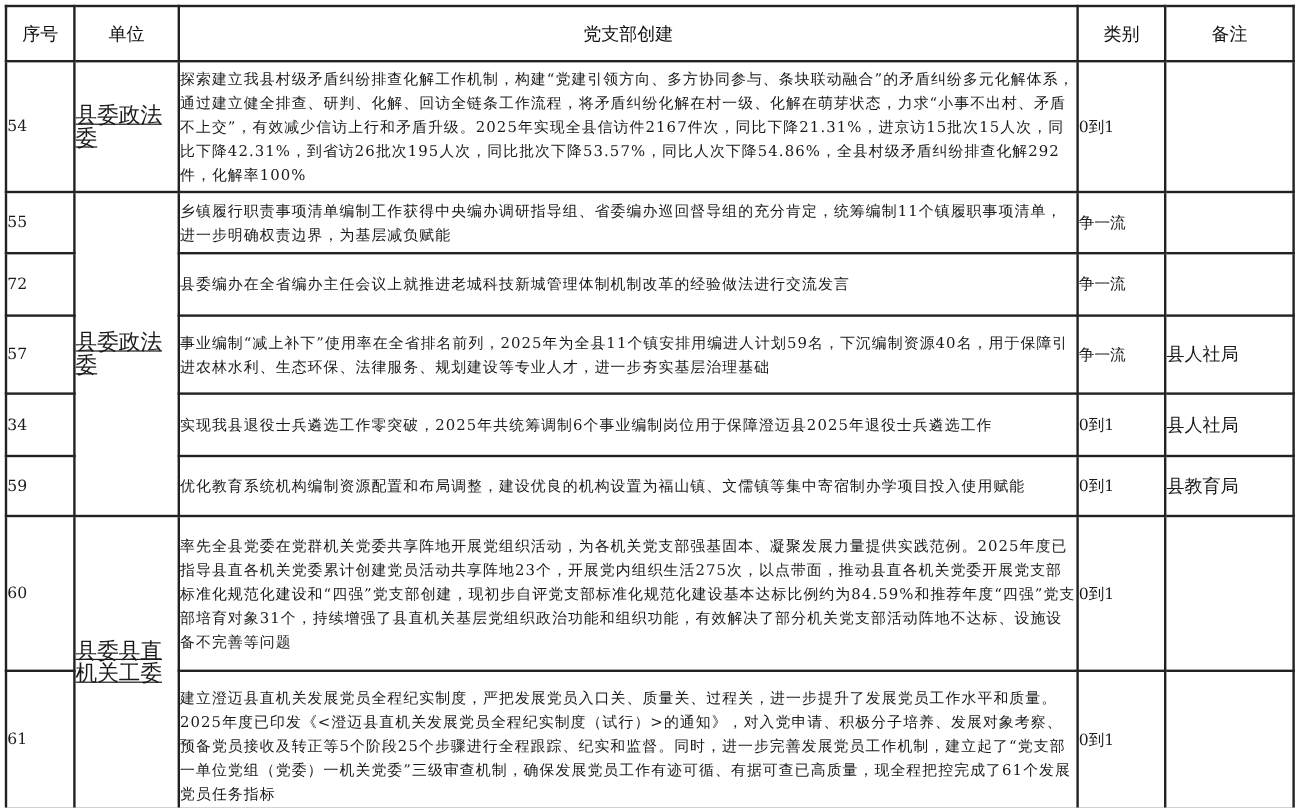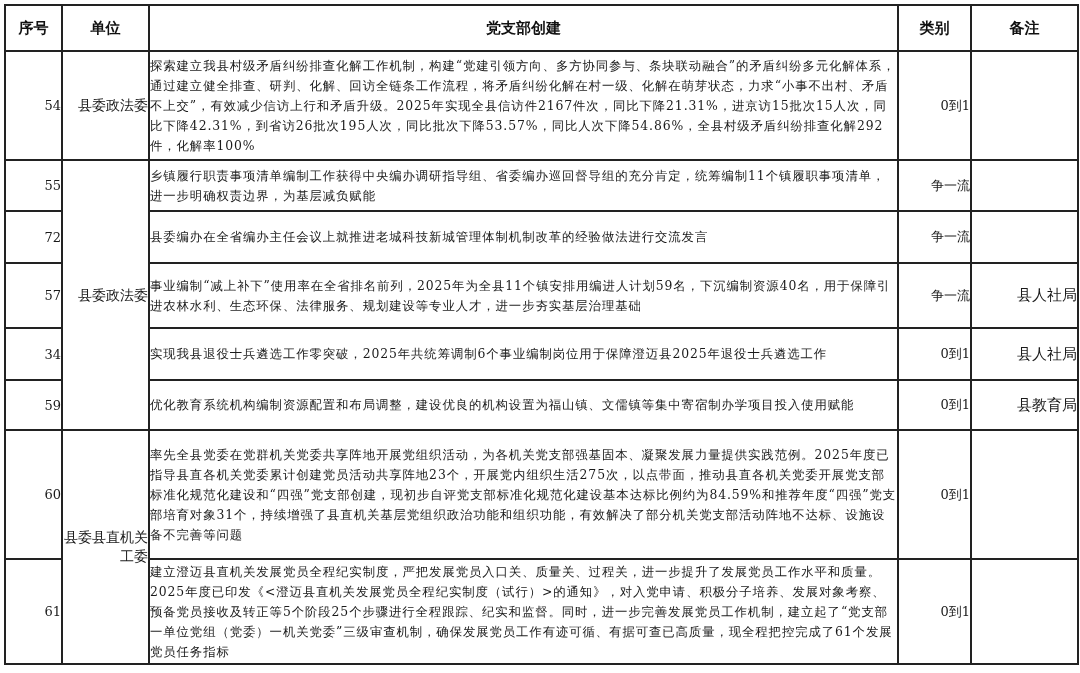--- a/index.html
+++ b/index.html
@@ -12,48 +12,48 @@
     font-family: "DejaVu Serif", "Liberation Serif", serif;
     color: #1a1a1a;
   }
   .tbl td, .tbl th {
     border: 2px solid #222;
     padding: 0;
   }
   .tbl th {
     height: 44px;
     font-family: "DejaVu Sans", "Liberation Sans", sans-serif;
-    font-weight: bold;
+    font-weight: normal;
     font-size: 15px;
     text-align: center;
     vertical-align: middle;
     color: #111;
   }
   .c-no, .c-unit, .c-type, .c-note {
-    text-align: right; vertical-align: middle;
+    text-align: left; vertical-align: middle;
     font-size: 13px;
   }
-  .c-unit { font-size: 14px; line-height: 19px; padding: 0 4px; }
+  .c-unit { font-size: 18px; line-height: 19px; padding: 0 4px; text-decoration: underline; }
   .c-desc {
     text-align: left; vertical-align: middle;
     font-size: 12.4px; line-height: 20px;
     padding: 0 6px 0 5px;
     letter-spacing: 0.9px;
   }
   .c-type { font-size: 13px; }
   .c-note { font-size: 15px; }
   .r54 td { height: 107px; }
   .r55 td { height: 49px; }
   .r56 td { height: 50px; }
   .r57 td { height: 63px; }
   .r58 td { height: 50px; }
   .r59 td { height: 48px; }
   .r60 td { height: 127px; margin-top: 20px; }
   .r61 td { height: 101px; }
-  .c-desc.lift { vertical-align: top; padding-top: 2px; }
+  .c-desc.lift { vertical-align: top; padding-top: 12px; }
 </style>
 </head>
 <body>
 
 <table class="tbl">
   <colgroup>
     <col style="width:57px">
     <col style="width:87px">
     <col style="width:749px">
     <col style="width:73px">

